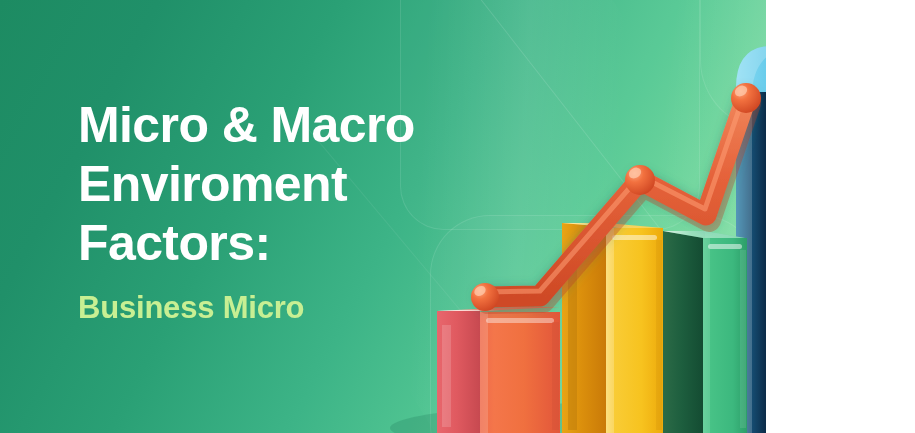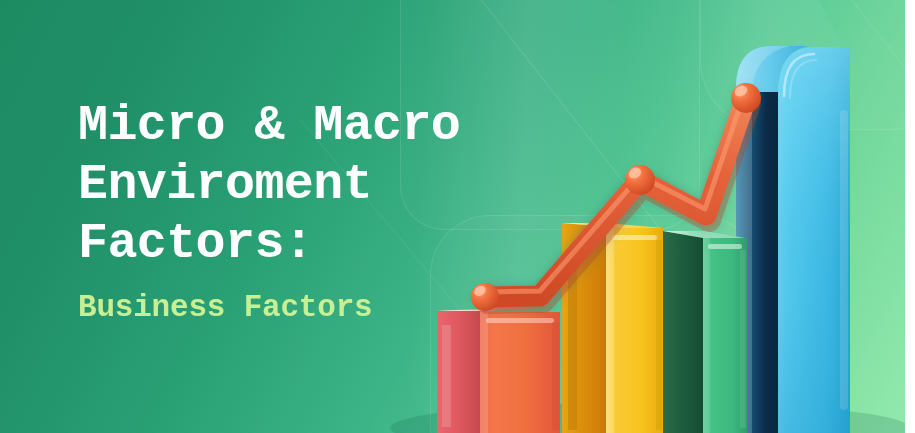--- a/index.html
+++ b/index.html
@@ -4,32 +4,31 @@
 <title>Micro &amp; Macro Enviroment Factors</title>
 <style>
   * { margin:0; padding:0; box-sizing:border-box; }
   html, body {
     width:915px; height:433px;
     font-family:"Liberation Sans", sans-serif;
     overflow:hidden;
   }
   #banner {
     position:relative;
-    width:905px; height:433px;
+    width:766px; height:433px;
     overflow:hidden;
     background:
       linear-gradient(118deg,
         #1d8b62 0%,
         #209069 16%,
         #2aa075 34%,
         #3db487 52%,
         #55c894 68%,
         #74d99d 83%,
         #93e9ad 100%);
-    font-family: Liberation Mono, monospace;
   }
   
   .bg-layer { position:absolute; inset:0; pointer-events:none; }
   .bg-diag {
     position:absolute;
     background:linear-gradient(90deg, rgba(255,255,255,0.055), rgba(255,255,255,0.0));
     transform-origin:top left;
   }
   .bg-round {
     position:absolute;
@@ -247,16 +246,16 @@
         <circle cx="746" cy="98" r="15" fill="url(#nodeGrad)"></circle>
         <ellipse cx="741" cy="91" rx="6.5" ry="5" fill="#ffc9ab" opacity="0.75" transform="rotate(-30 741 91)"></ellipse>
       </g>
     </g>
   </svg>
 
   <div id="text-block">
     <div id="headline">Micro &amp; Macro
 Enviroment
 Factors:</div>
-    <div id="subheadline">Business Factors</div>
+    <div id="subheadline">Business Micro</div>
   </div>
 
 </div>
 
 </body></html>

